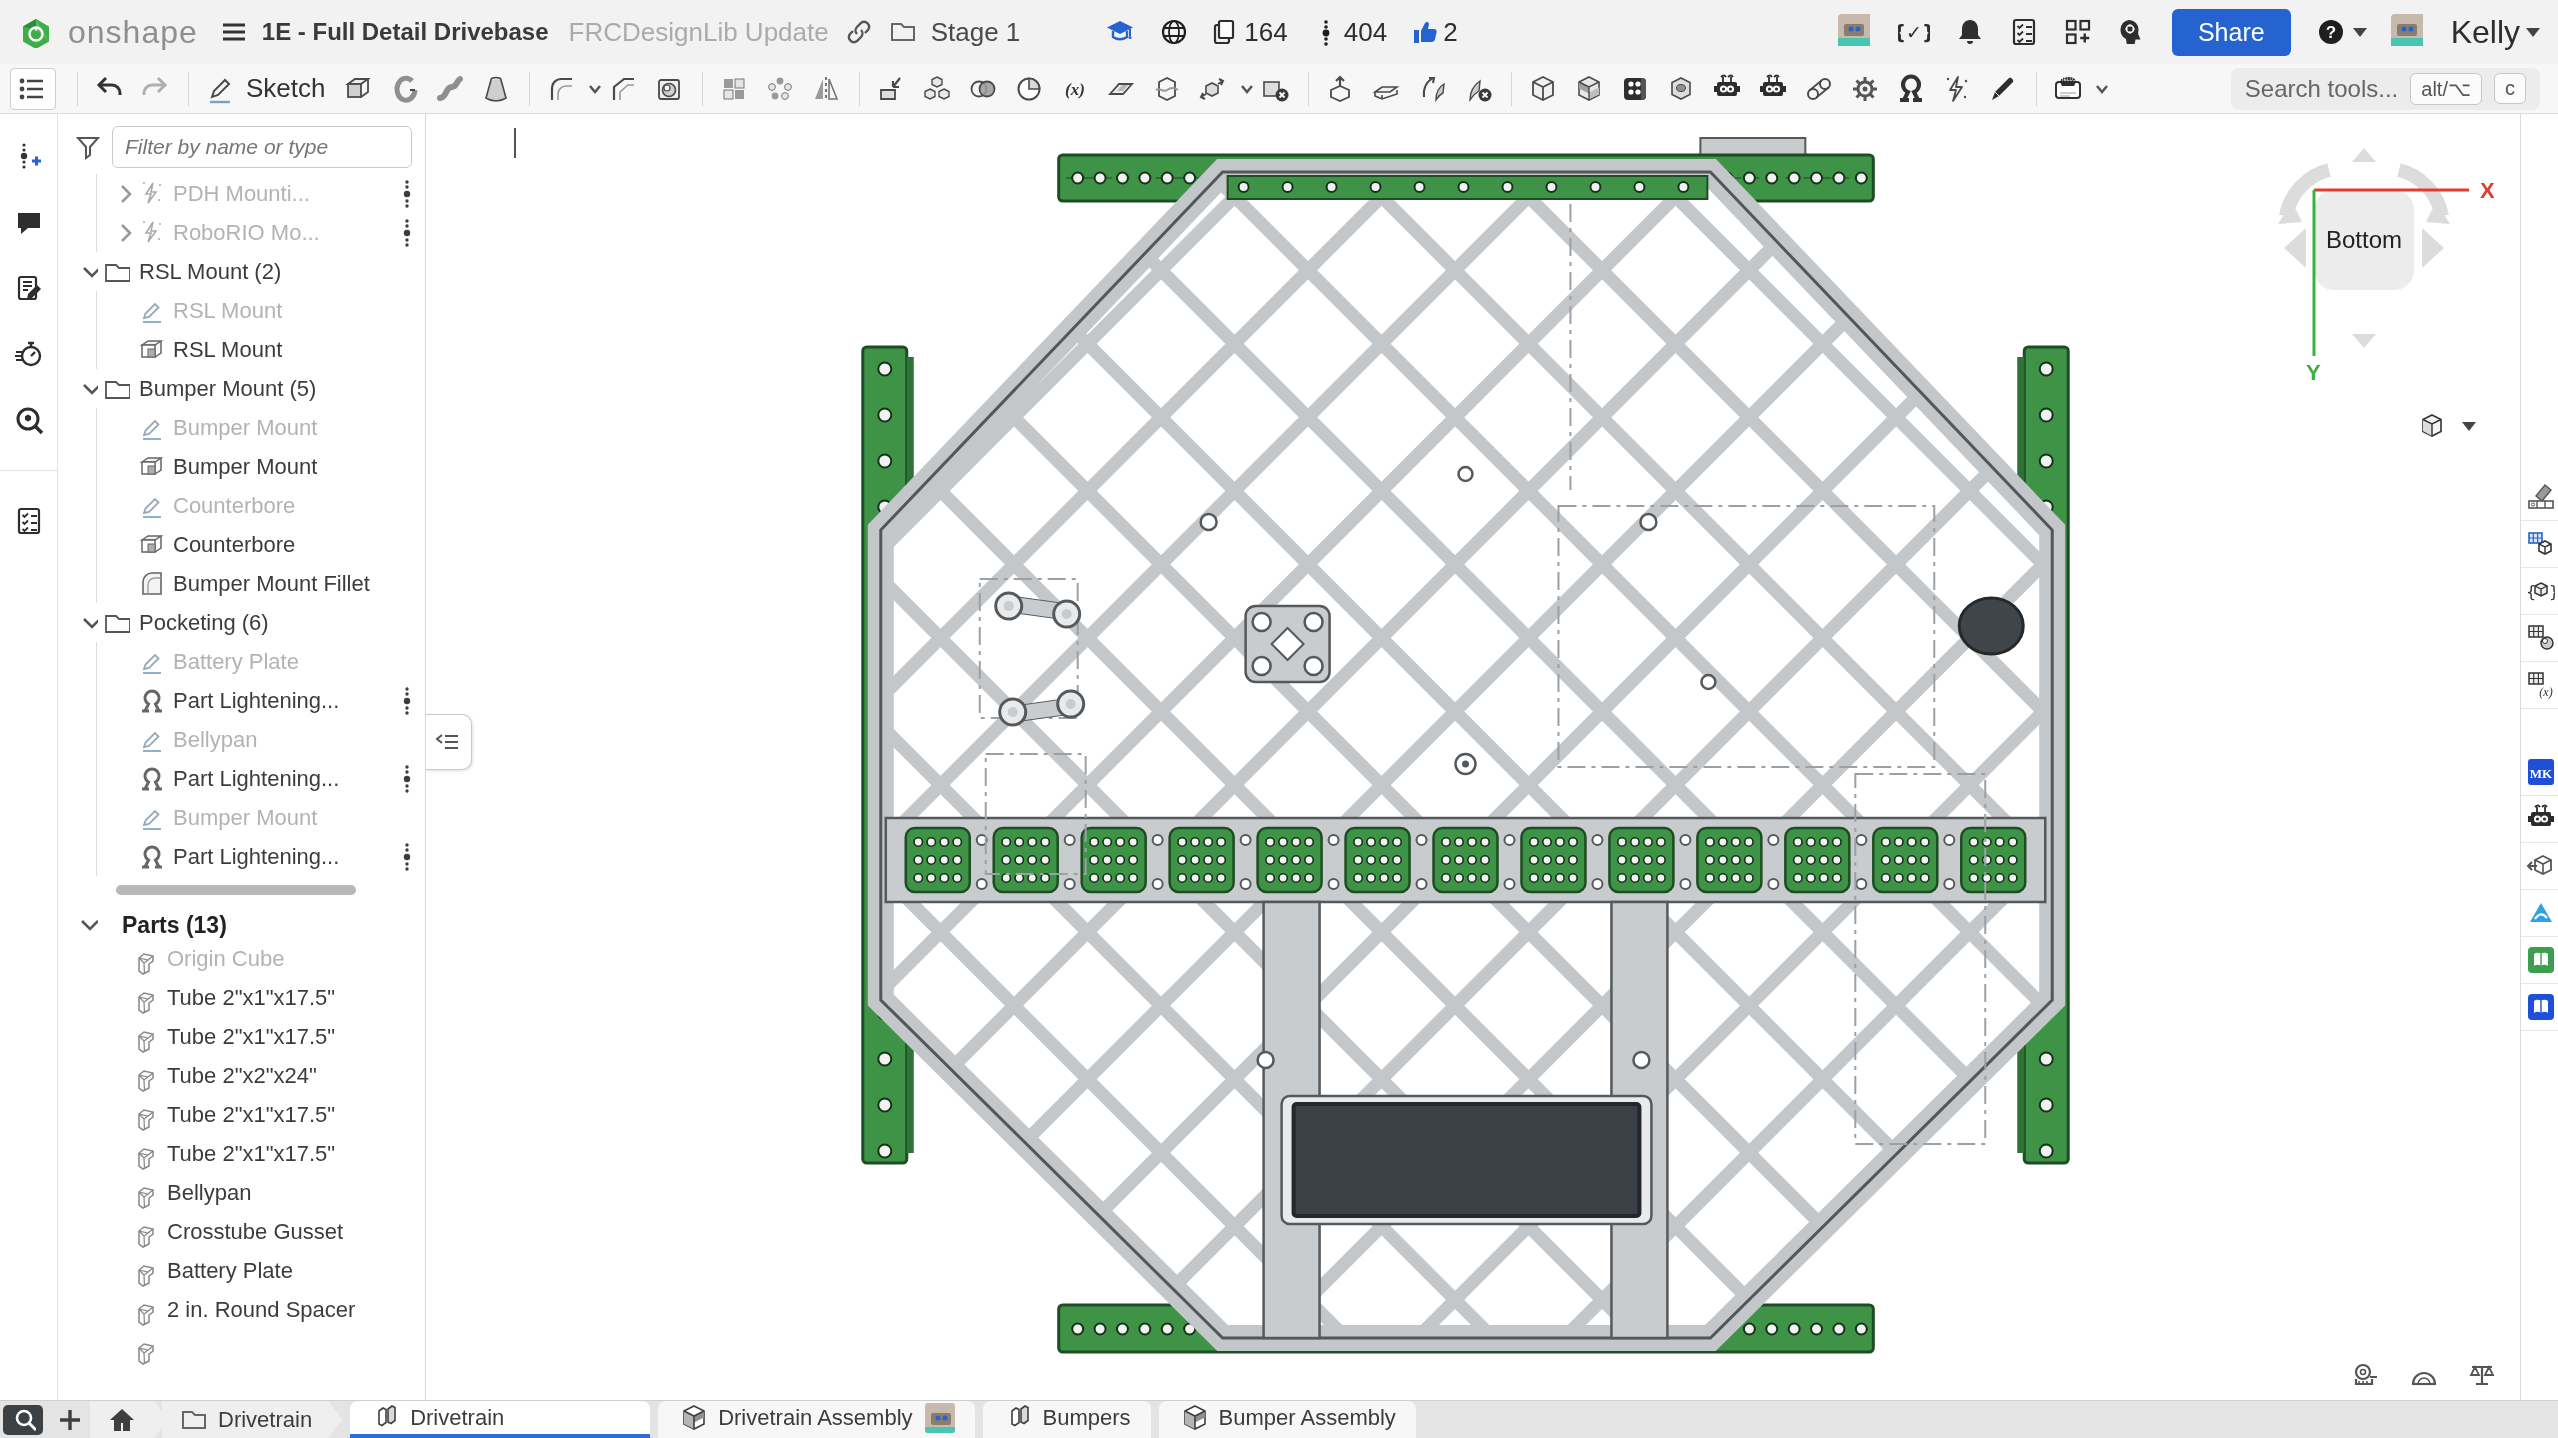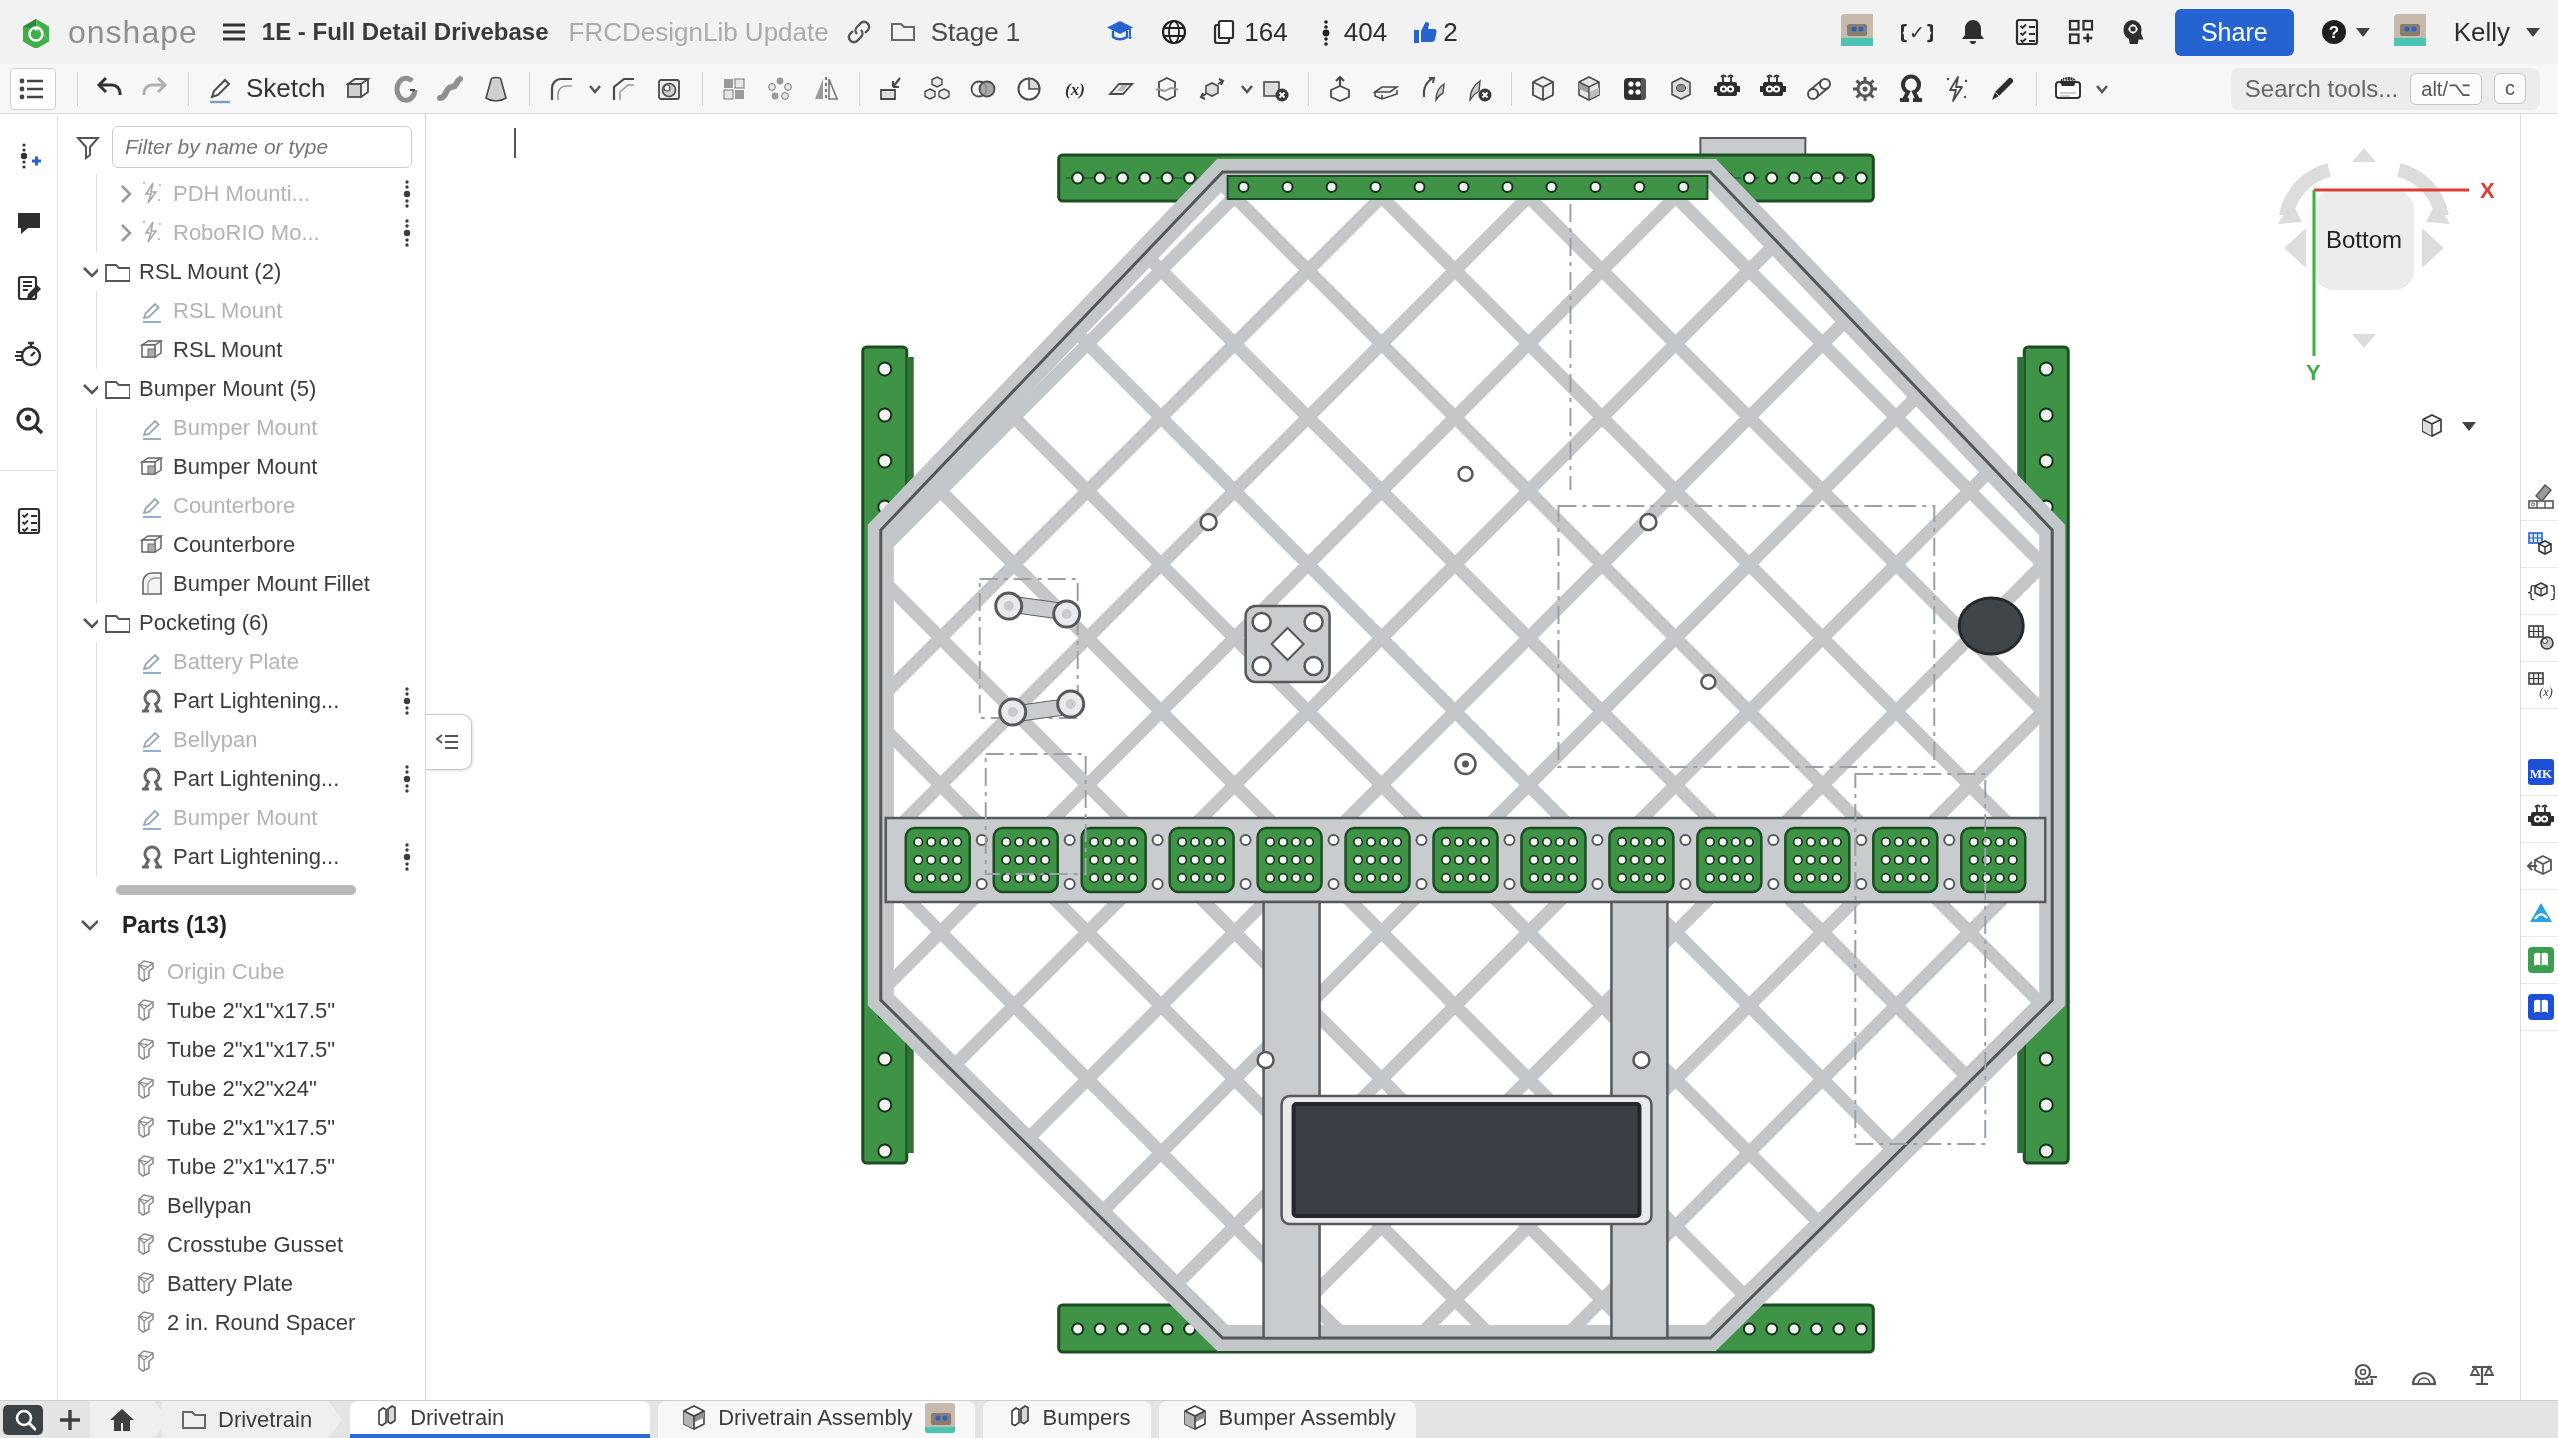--- a/index.html
+++ b/index.html
@@ -9,21 +9,21 @@
   .topbar{height:64px;background:#f2f2f2;display:flex;align-items:center;padding:0 18px;gap:14px}
   .brand{font-size:32px;color:#8f8f8f;letter-spacing:1px;margin-right:6px}
   .title{font-size:24px;font-weight:bold;color:#3a3a3a;white-space:nowrap}
   .subtitle{font-size:26px;color:#ababab;margin-left:6px;white-space:nowrap}
   .stage{font-size:26px;color:#4a4a4a}
   .stats{display:flex;align-items:center;gap:22px;margin-left:70px}
   .stat{display:flex;align-items:center;gap:4px;font-size:26px;color:#2e2e2e}
   .tright{margin-left:auto;display:flex;align-items:center;gap:24px}
   .thumb{width:36px;height:36px;border-radius:4px;overflow:hidden}
   .sharebtn{background:#2563d0;color:#fff;font-size:25px;border:none;border-radius:6px;padding:9px 26px;font-family:inherit}
-  .user{font-size:26px;color:#2e2e2e;display:flex;align-items:center;gap:16px}
+  .user{font-size:32px;color:#2e2e2e;display:flex;align-items:center;gap:6px}
   .caret-dn{width:0;height:0;border-left:7px solid transparent;border-right:7px solid transparent;border-top:9px solid #444}
   
   .toolbar{height:50px;background:#f7f7f7;border-bottom:1px solid #d9d9d9;display:flex;align-items:center;padding:0 10px}
   .tbtn{width:46px;height:42px;display:flex;align-items:center;justify-content:center;border-radius:4px;flex:none}
   .tbtn.box{background:#fff;border:1px solid #cfcfcf;margin-right:12px}
   .tsep{width:1px;height:34px;background:#d6d6d6;margin:0 9px;flex:none}
   .tlabel{font-size:26px;color:#333;margin:0 10px 0 2px}
   .chev{margin-left:-6px}
   .searchtools{margin-left:auto;display:flex;align-items:center;gap:12px;background:#ececec;border-radius:8px;padding:5px 14px;margin-right:8px}
   .searchtools span.txt{font-size:24px;color:#666}
@@ -37,21 +37,21 @@
   .filter input{flex:1;height:42px;border:1px solid #ccc;border-radius:6px;font-style:italic;font-size:21px;padding:0 12px;color:#555;font-family:inherit;background:#fff;outline:none}
   .fhead{display:flex;align-items:center;padding:7px 16px 5px;font-size:23px;font-weight:bold;color:#222;gap:24px}
   .trow{height:39px;display:flex;align-items:center;font-size:22px;color:#3c3c3c;padding-right:12px;white-space:nowrap}
   .trow.gray{color:#b3b3b3}
   .trow .lbl{margin-left:9px;overflow:hidden;text-overflow:ellipsis}
   .trow .chslot{width:30px;display:flex;justify-content:center;flex:none}
   .trow .hnd{margin-left:auto}
   .ind0{padding-left:14px}
   .ind1{padding-left:48px;background:linear-gradient(#ddd,#ddd) 38px 0/1px 100% no-repeat}
   .hbar{height:10px;width:240px;background:#b8b8b8;border-radius:5px;margin:9px 14px 7px 58px}
-  .prow{height:39px;display:flex;align-items:flex-end;font-size:22px;color:#3c3c3c;padding-left:72px;white-space:nowrap}
+  .prow{height:39px;display:flex;align-items:flex-start;font-size:22px;color:#3c3c3c;padding-left:72px;white-space:nowrap}
   .prow.gray{color:#b3b3b3}
   .prow .lbl{margin-left:9px}
   
   .canvas{flex:1;position:relative;background:#fff;overflow:hidden}
   .canvas svg.draw{position:absolute;inset:0;width:100%;height:100%}
   .caretline{position:absolute;left:88px;top:14px;width:2px;height:30px;background:#555}
   .flyout{position:absolute;left:0;top:600px;width:46px;height:56px;background:#fff;border:1px solid #c8c8c8;border-left:none;border-radius:0 10px 10px 0;display:flex;align-items:center;justify-content:center;box-shadow:1px 1px 3px rgba(0,0,0,.12)}
   .viewcube{position:absolute;top:14px;right:26px;width:260px;height:262px}
   .vcdd{position:absolute;top:296px;right:44px;display:flex;align-items:center;gap:10px}
   .measure{position:absolute;bottom:8px;right:24px;display:flex;gap:28px;align-items:center}

